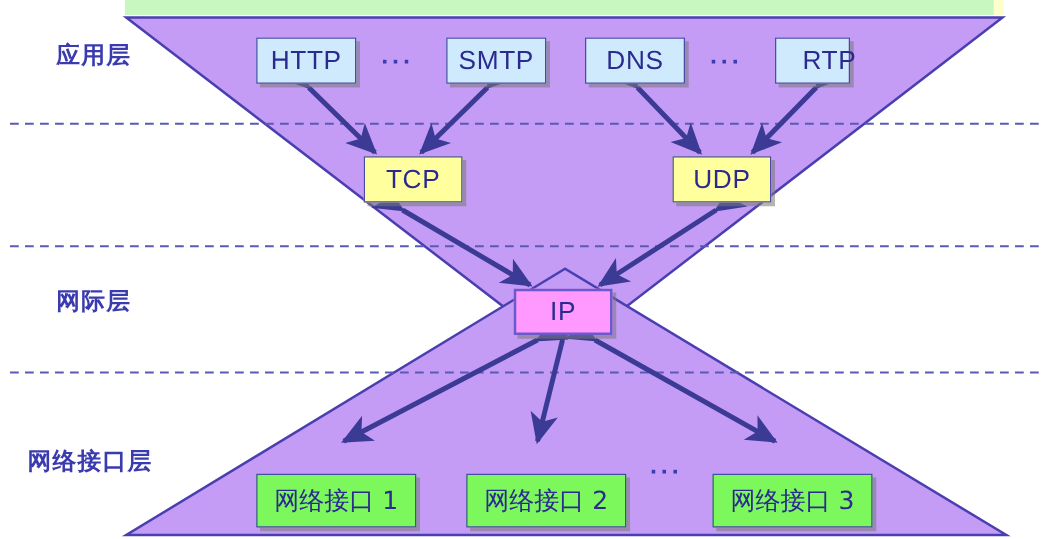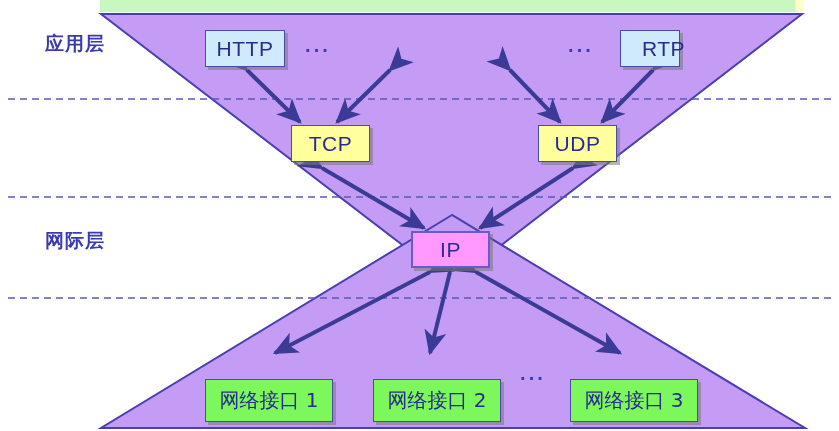--- a/index.html
+++ b/index.html
@@ -88,24 +88,27 @@
       <line x1="322" y1="168" x2="424" y2="228"></line>
       <line x1="573" y1="168" x2="480" y2="228"></line>
       <line x1="430" y1="272" x2="275" y2="353"></line>
       <line x1="450" y1="272" x2="430" y2="353"></line>
       <line x1="476" y1="272" x2="620" y2="353"></line>
     </g>
   </svg>
 
   <div class="layer-label" style="left:45px;top:31px;">应用层</div>
   <div class="layer-label" style="left:45px;top:228px;">网际层</div>
+  <div class="layer-label" style="left:22px;top:356px;">网络接口层</div>
 
   <div class="node app" style="left:205px;top:30px;width:80px;height:37px;">HTTP</div>
   <div class="ellipsis" style="left:305px;top:40px;">···</div>
+  <div class="node app" style="left:357px;top:30px;width:80px;height:37px;">SMTP</div>
 
+  <div class="node app" style="left:468px;top:30px;width:80px;height:37px;">DNS</div>
   <div class="ellipsis" style="left:568px;top:40px;">···</div>
   <div class="node app" style="left:620px;top:30px;width:60px;height:37px;padding-left:27px;">RTP</div>
 
   <div class="node transport" style="left:276px;top:125px;width:79px;height:37px;margin-left:15px;">TCP</div>
   <div class="node transport" style="left:538px;top:125px;width:79px;height:37px;">UDP</div>
 
   <div class="node internet" style="left:411px;top:231px;width:79px;height:37px;">IP</div>
 
   <div class="node netif" style="left:205px;top:357px;width:128px;height:43px;">网络接口 1</div>
   <div class="node netif" style="left:373px;top:357px;width:128px;height:43px;">网络接口 2</div>

